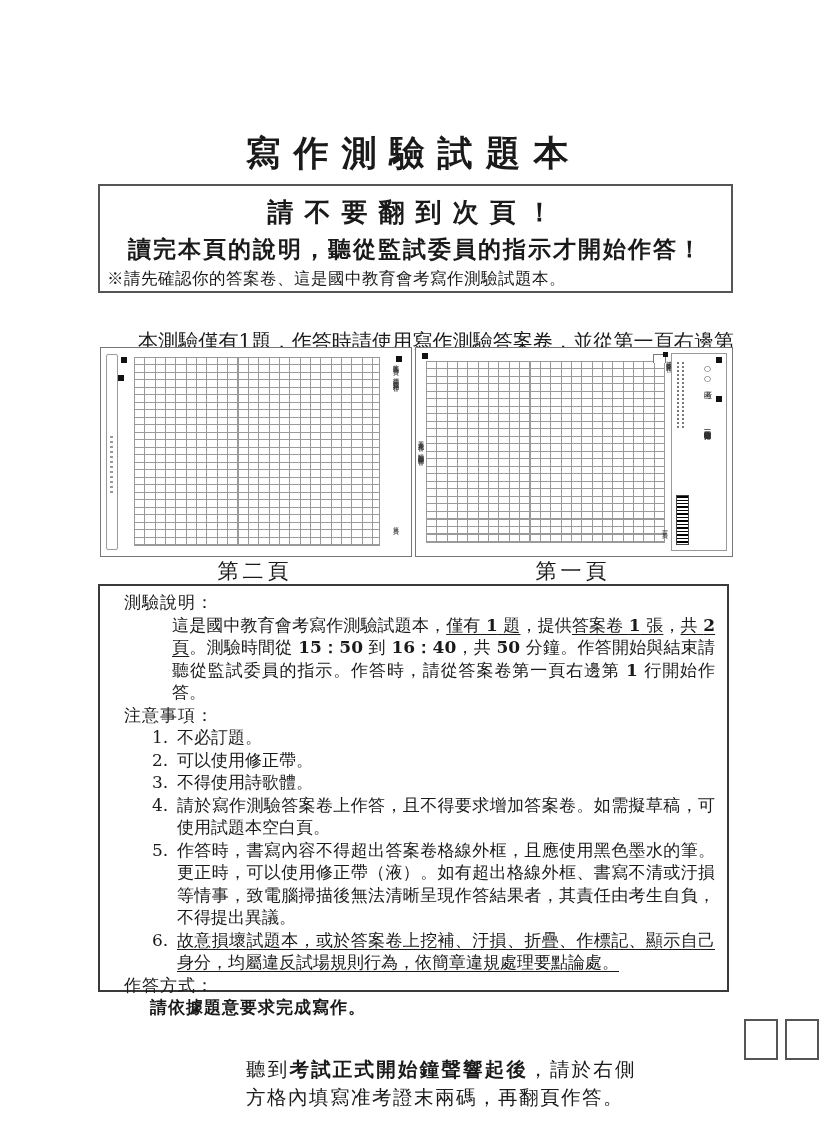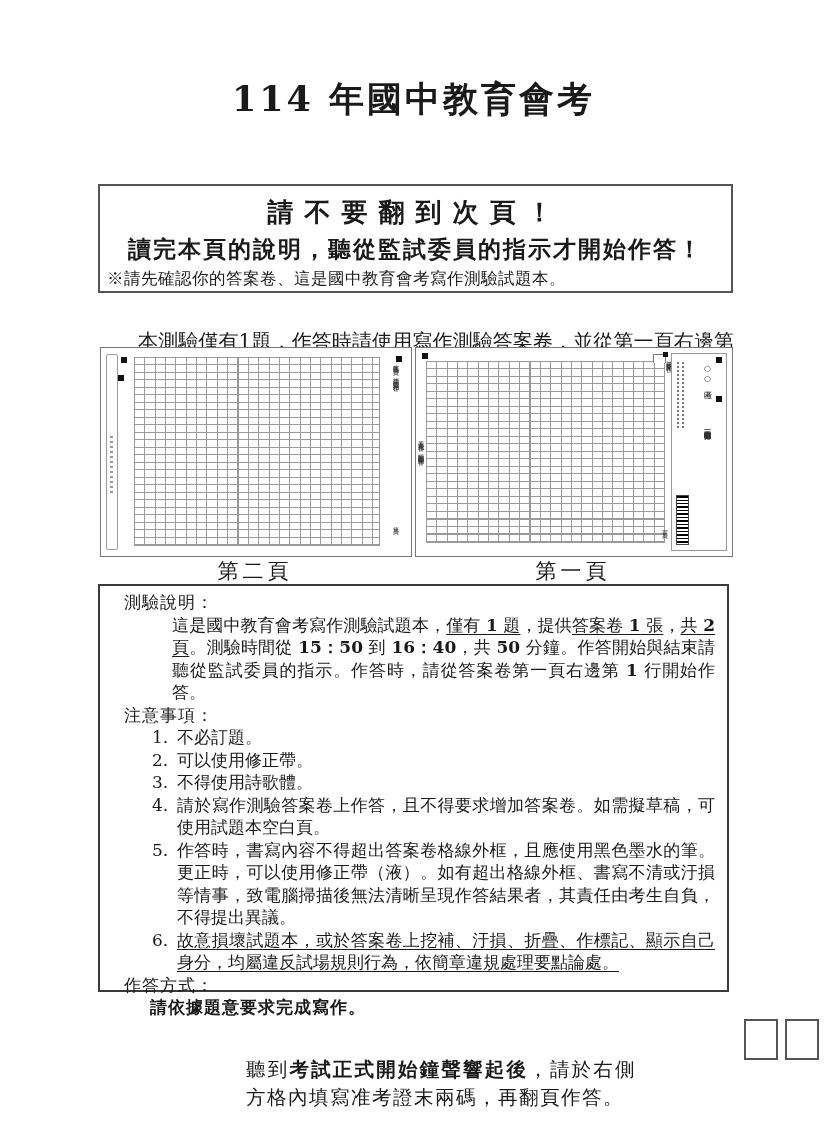--- a/index.html
+++ b/index.html
@@ -75,21 +75,21 @@
   .footer-text{position:absolute;left:246px;top:1056px;width:390px;
     font-size:19.5px;line-height:28px;letter-spacing:1.5px;text-align:justify;}
   .footer-boxes{position:absolute;left:744px;top:1019px;display:flex;gap:7px;}
   .fbox{width:30px;height:37px;border:2px solid #555;background:#fff;}
 </style>
 </head>
 <body>
 
 <div class="page">
 
-  <div class="title1">114 年國中教育會考</div>
+  <div class="title2">寫作測驗試題本</div>
 
   <div class="warnbox">
     <div class="warn1">請不要翻到次頁！</div>
     <div class="warn2">讀完本頁的說明，聽從監試委員的指示才開始作答！</div>
     <div class="warn3">※請先確認你的答案卷、這是國中教育會考寫作測驗試題本。</div>
   </div>
 
   <div class="intro">本測驗僅有1題，作答時請使用寫作測驗答案卷，並從第一頁右邊第1行開始作答。你可參考下面圖例：</div>
 
   <div class="sheet sheet2">

